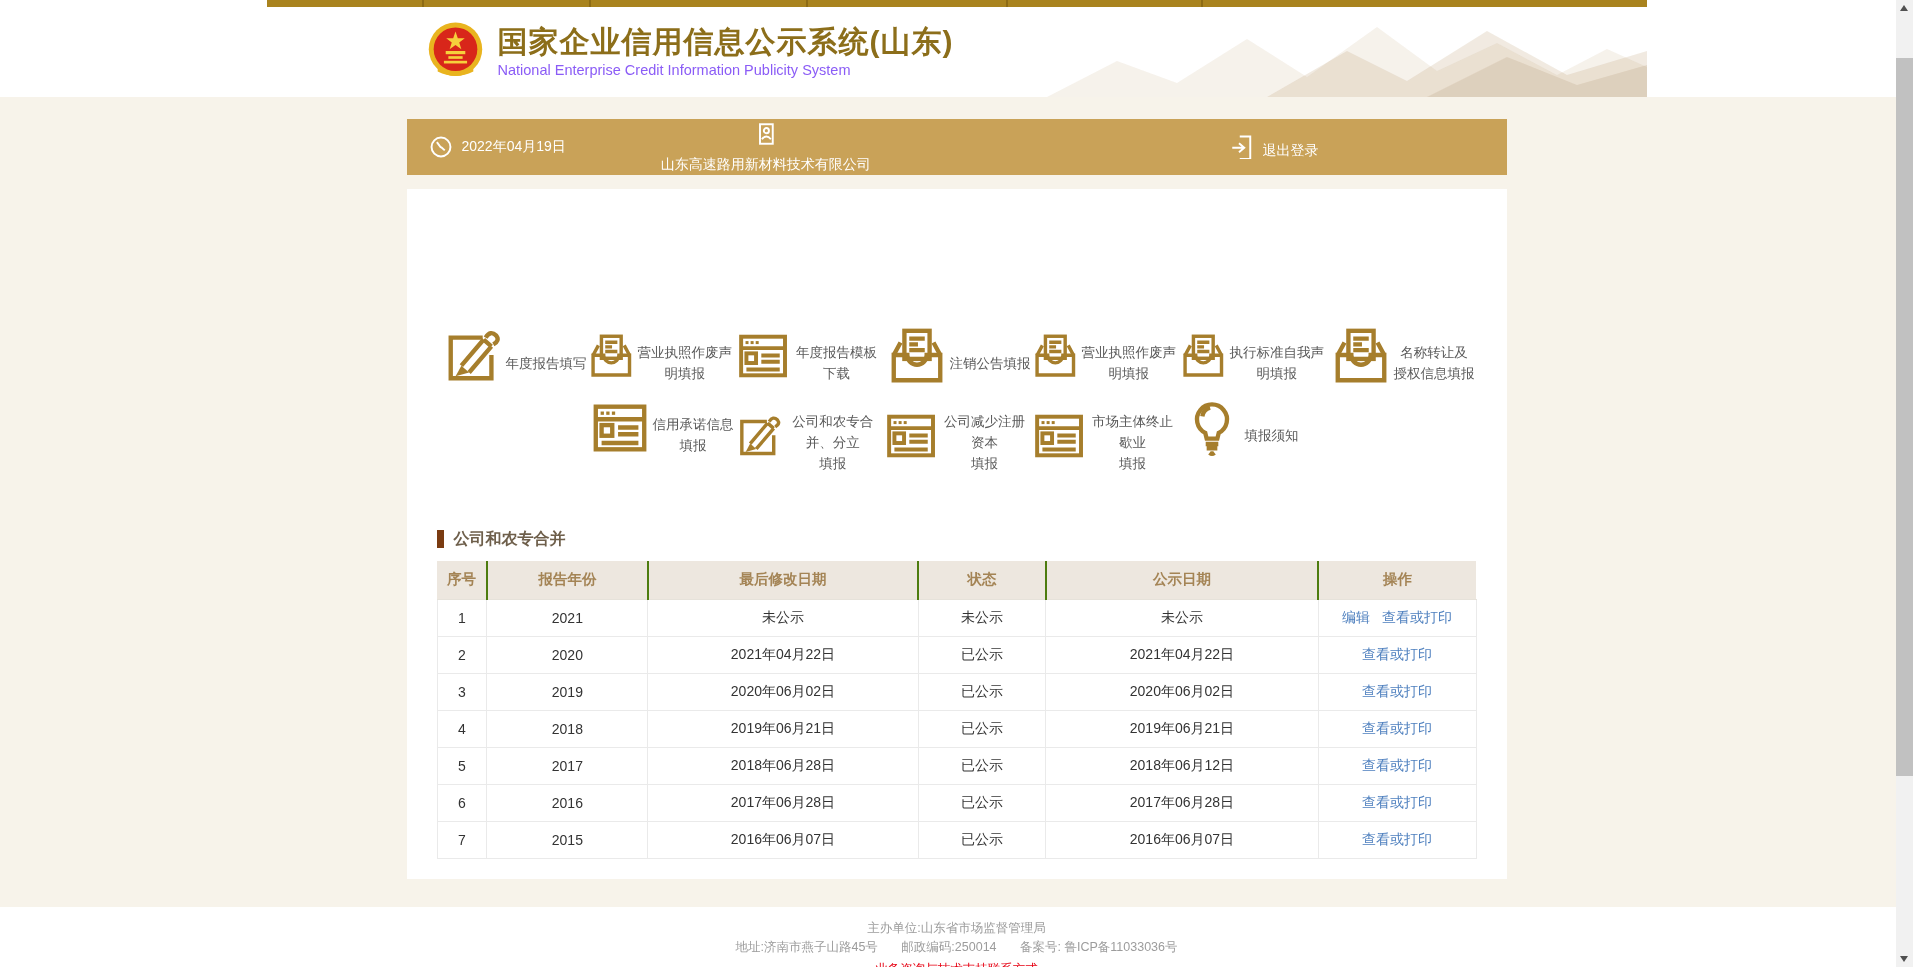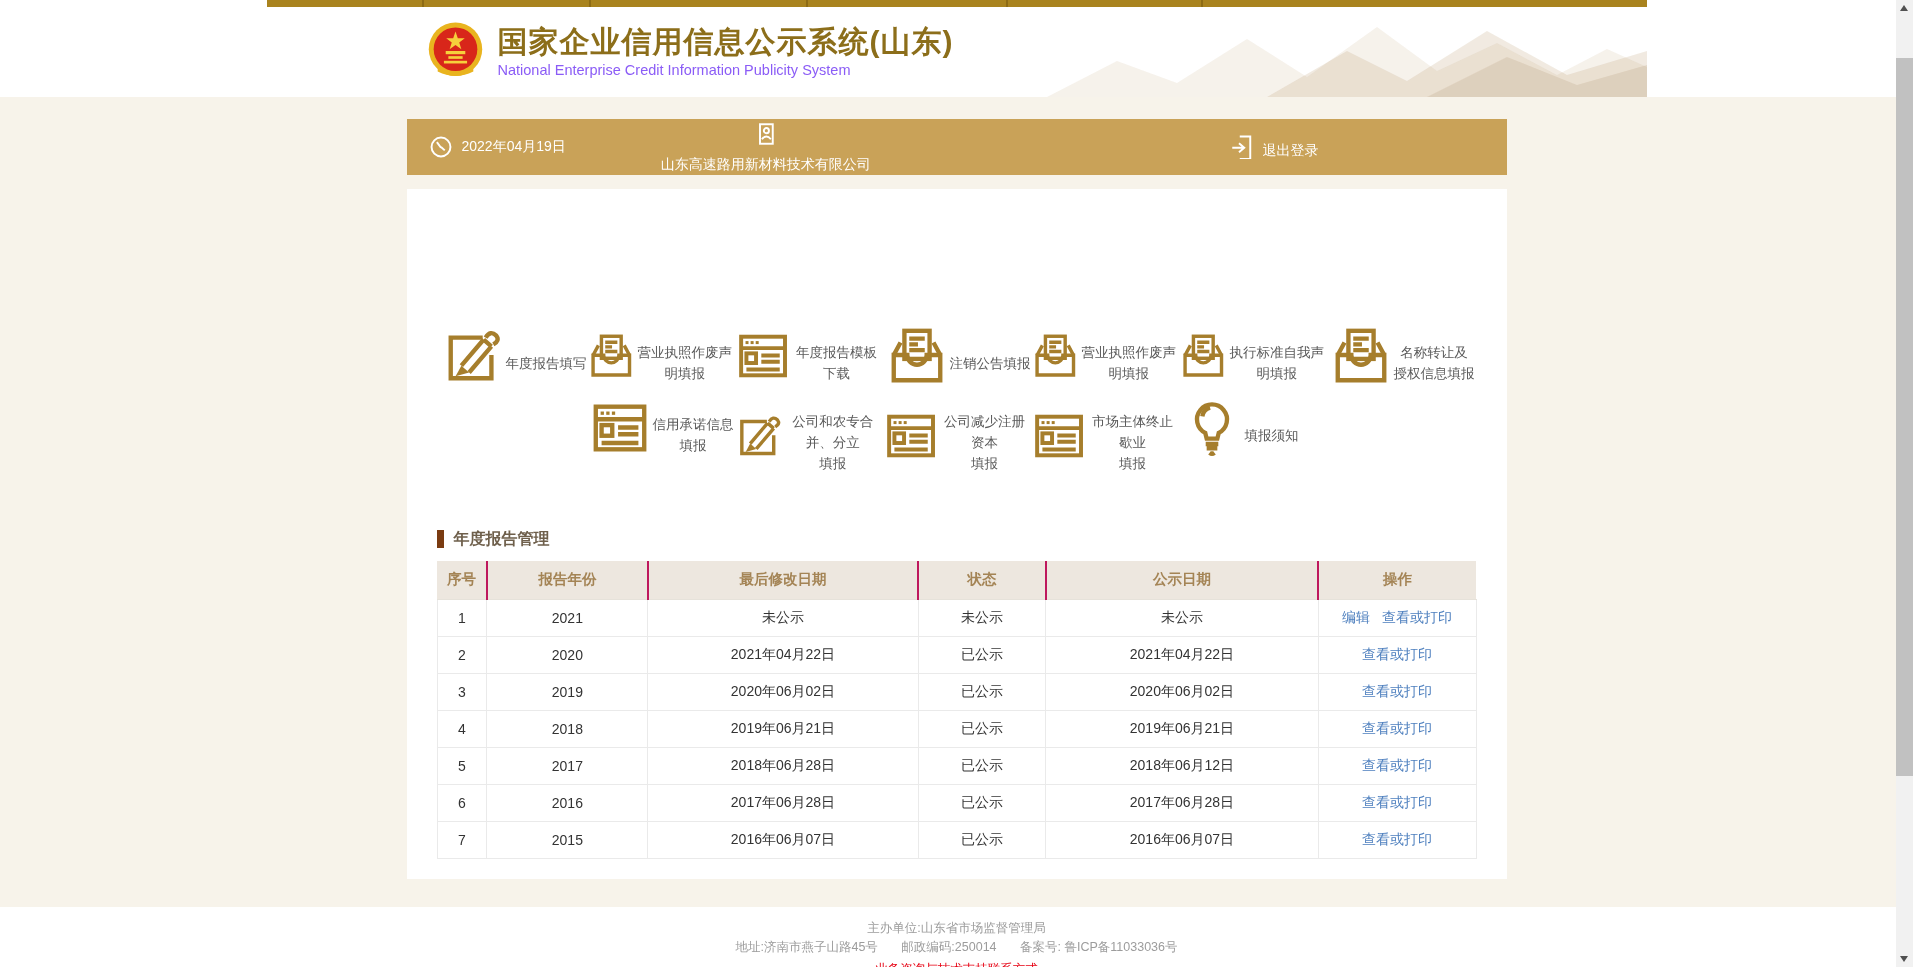--- a/index.html
+++ b/index.html
@@ -61,21 +61,21 @@
 
   
   .section-head { display:flex; align-items:center; margin-top:10px; height:20px; }
   .section-bar { width:7px; height:18px; background:#7A3B11; }
   .section-title { margin-left:10px; font-size:16px; color:#6E5F4B; font-weight:bold; }
 
   
   table.report { width:1040px; margin-top:12px; border-collapse:collapse; table-layout:fixed; }
   table.report th {
     background:#EDE7DF; color:#A48455; font-size:14.5px; font-weight:bold;
-    height:38px; border-right:2px solid #be185d; border-bottom:1px solid #E6E2DA;
+    height:38px; border-right:2px solid #4d7c0f; border-bottom:1px solid #E6E2DA;
   }
   table.report th:last-child { border-right:none; }
   table.report td {
     height:37px; text-align:center; font-size:14px; color:#333333;
     border:1px solid #EAEAEA; background:#FFFFFF;
   }
   table.report a { color:#4D7FBE; text-decoration:none; cursor:pointer; margin:0 4px; }
 
   
   .band-bottom { background:#FFFFFF; height:82px; text-align:center; padding-top:13px; }
@@ -282,21 +282,21 @@
         <div class="shortcut">
           <svg class="shortcut-icon" viewBox="0 0 64 64">
               <use href="#i-bulb"></use>
             </svg>
           <div class="shortcut-label">填报须知</div>
         </div>
       </div>
 
       <div class="section-head">
         <div class="section-bar"></div>
-        <div class="section-title">年度报告管理</div>
+        <div class="section-title">公司和农专合并</div>
       </div>
 
       <table class="report">
         <colgroup>
           <col style="width:4.8%">
             <col style="width:15.5%">
             <col style="width:26%">
           <col style="width:12.3%">
             <col style="width:26.2%">
             <col style="width:15.2%">

